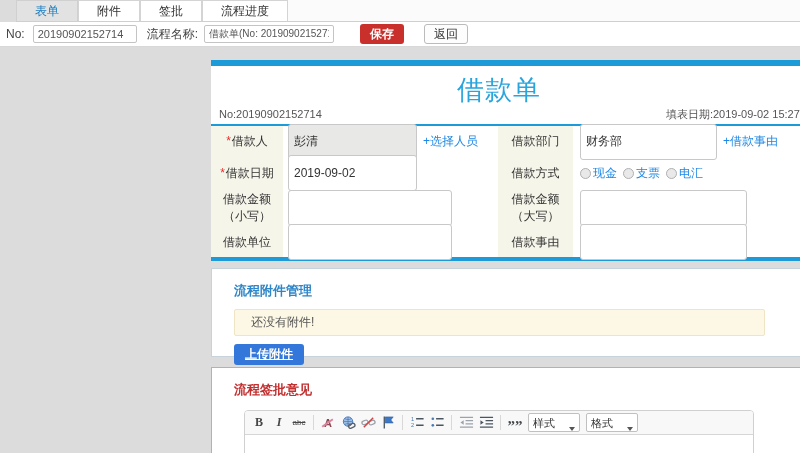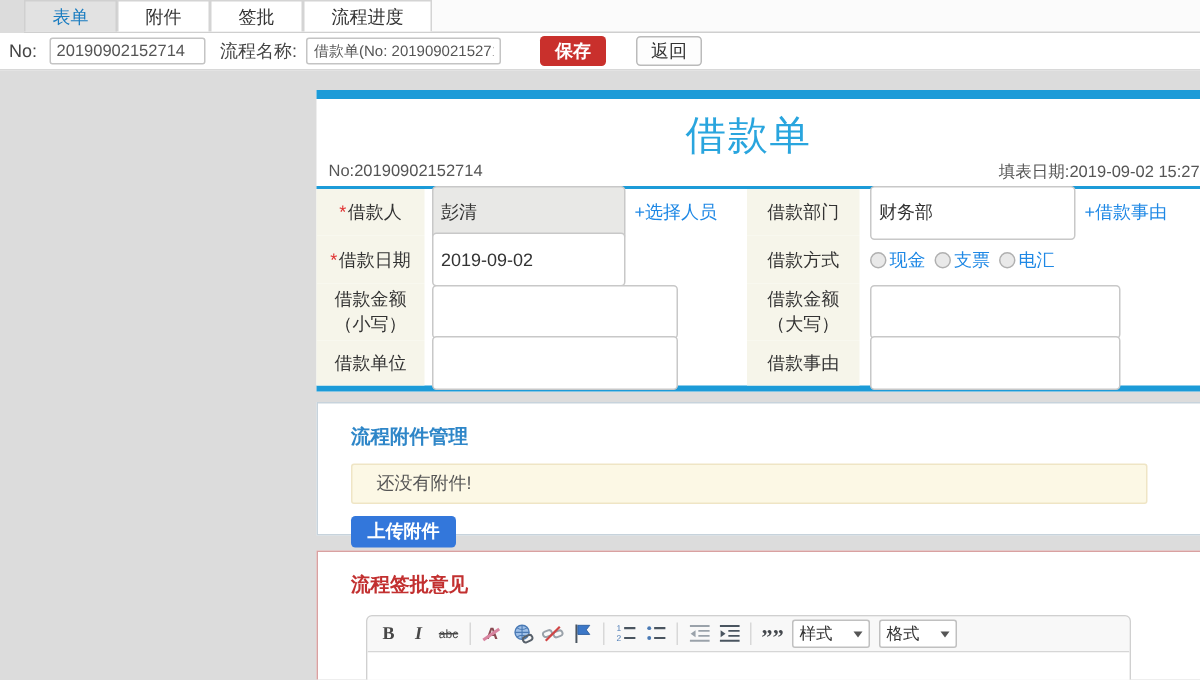--- a/index.html
+++ b/index.html
@@ -104,21 +104,21 @@
   .radio-lbl { color: #1e88e5; font-size: 12px; margin: 0 6px 0 2px; cursor: pointer; }
 
   
   .attach-panel { top: 268px; height: 89px; border: 1px solid #c7d3dc; }
   .attach-heading { margin: 13px 0 0 22px; font-size: 13px; font-weight: bold; color: #2e86c8; }
   .attach-alert {
     margin: 9px 45px 0 22px; background: #fcf8e5; border: 1px solid #efe5c5;
     padding: 4px 16px; font-size: 12px; color: #555; border-radius: 2px;
   }
   .btn-upload { display: block; margin: 8px 0 0 22px; height: 21px; padding: 0 11px;
-                background: #3377db; color: #fff; font-weight: bold; }
+                background: #3377db; color: #fff; font-weight: bold; text-decoration: underline; }
 
   
   .approve-panel { top: 367px; height: 120px; border: 1px solid #d9a1a1; }
   .approve-heading { margin: 13px 0 0 22px; font-size: 13px; font-weight: bold; color: #c23030; }
   .editor {
     margin: 11px 0 0 32px; width: 510px; border: 1px solid #d0d0d0;
     border-radius: 4px; overflow: hidden; background: #fff;
   }
   .ed-toolbar {
     height: 24px; background: #f8f8f8; border-bottom: 1px solid #d6d6d6;
@@ -134,21 +134,21 @@
   .g-strike { font-size: 8px; color: #474747; text-decoration: line-through; letter-spacing: 0; }
   .g-erase  { position: relative; font-size: 11px; font-weight: bold; color: #8a4a52; }
   .g-erase::after {
     content: ""; position: absolute; left: 2px; top: 8px; width: 13px; height: 2px;
     background: #d884a0; transform: rotate(-35deg);
   }
   .g-quote { font-family: "Liberation Serif", serif; font-weight: bold; font-size: 15px;
              color: #44484d; line-height: 10px; padding-top: 7px; }
   .ed-select {
     width: 52px; height: 19px; margin: 0 3px; border: 1px solid #c0c0c0; border-radius: 2px;
-    background: #fff; display: flex; align-items: center; justify-content: space-between;
+    background: #fff; display: flex; align-items: flex-end; justify-content: space-between;
     padding: 0 4px; font-size: 11px; color: #333; cursor: pointer; flex: none;
   }
   .caret { width: 0; height: 0; border-left: 3px solid transparent;
            border-right: 3px solid transparent; border-top: 4px solid #555; }
   .ed-content { height: 70px; background: #fff; }
 </style>
 </head>
 <body>
 
 <div class="tab-bar">

